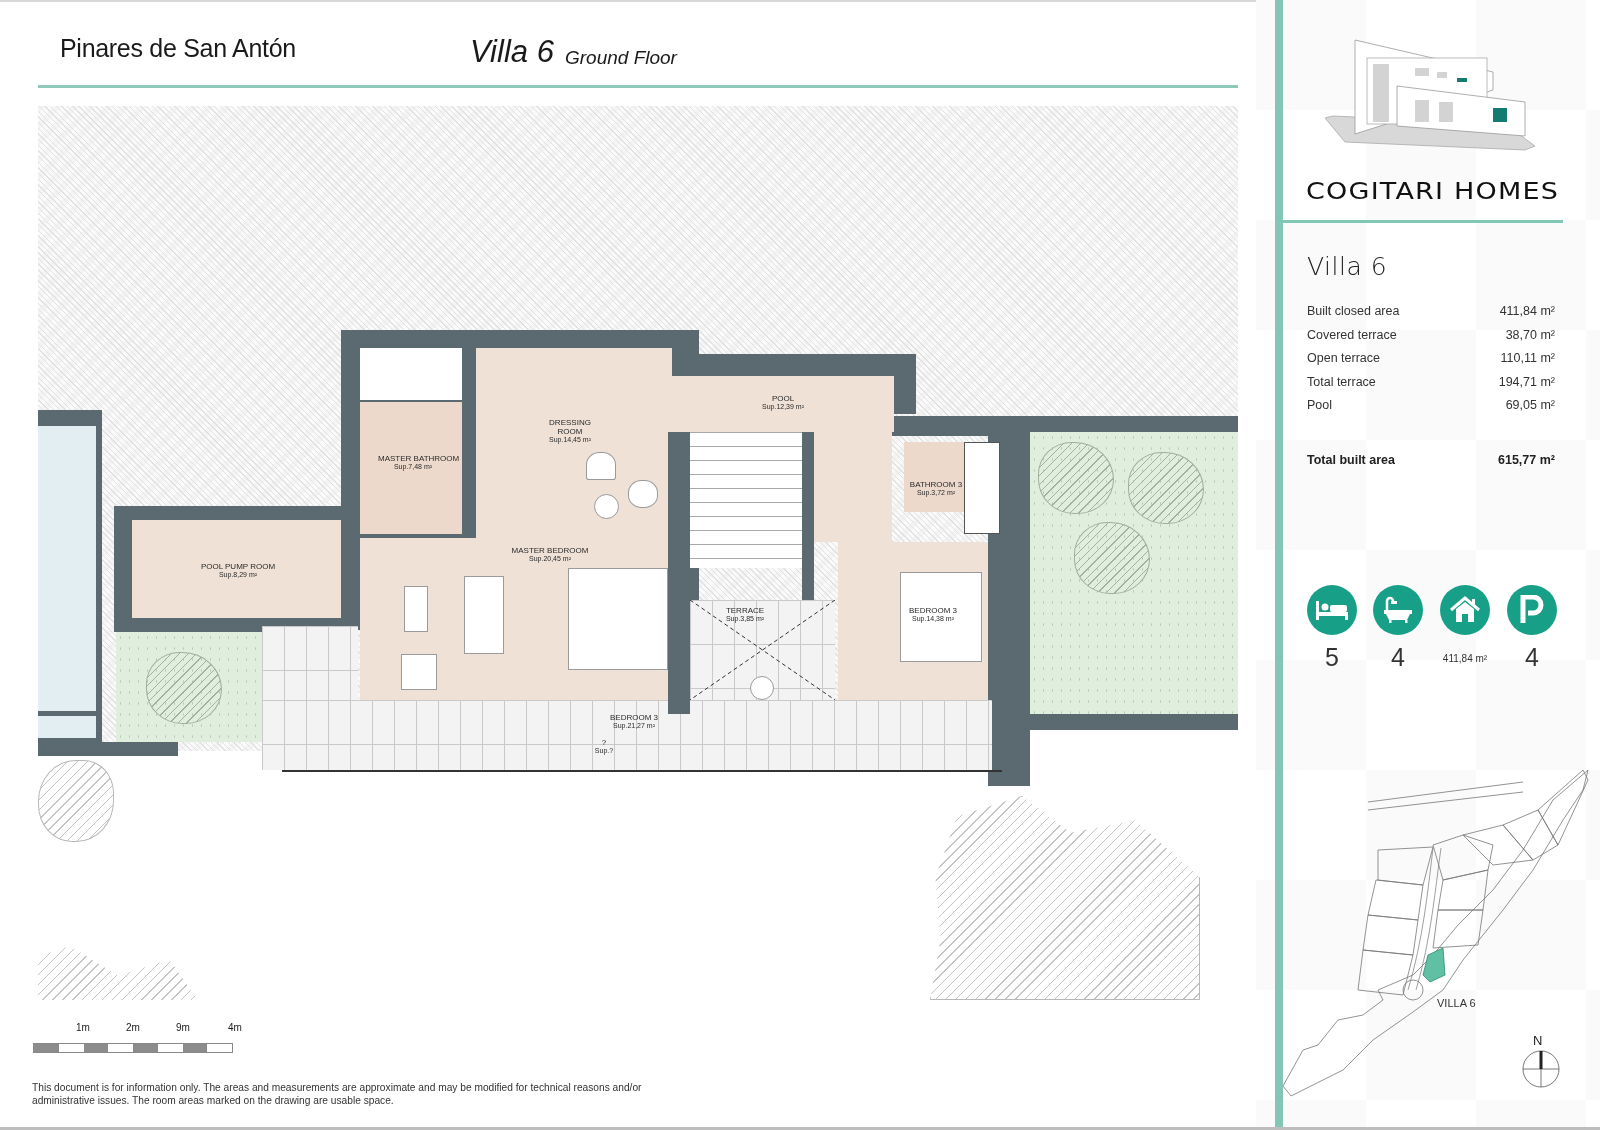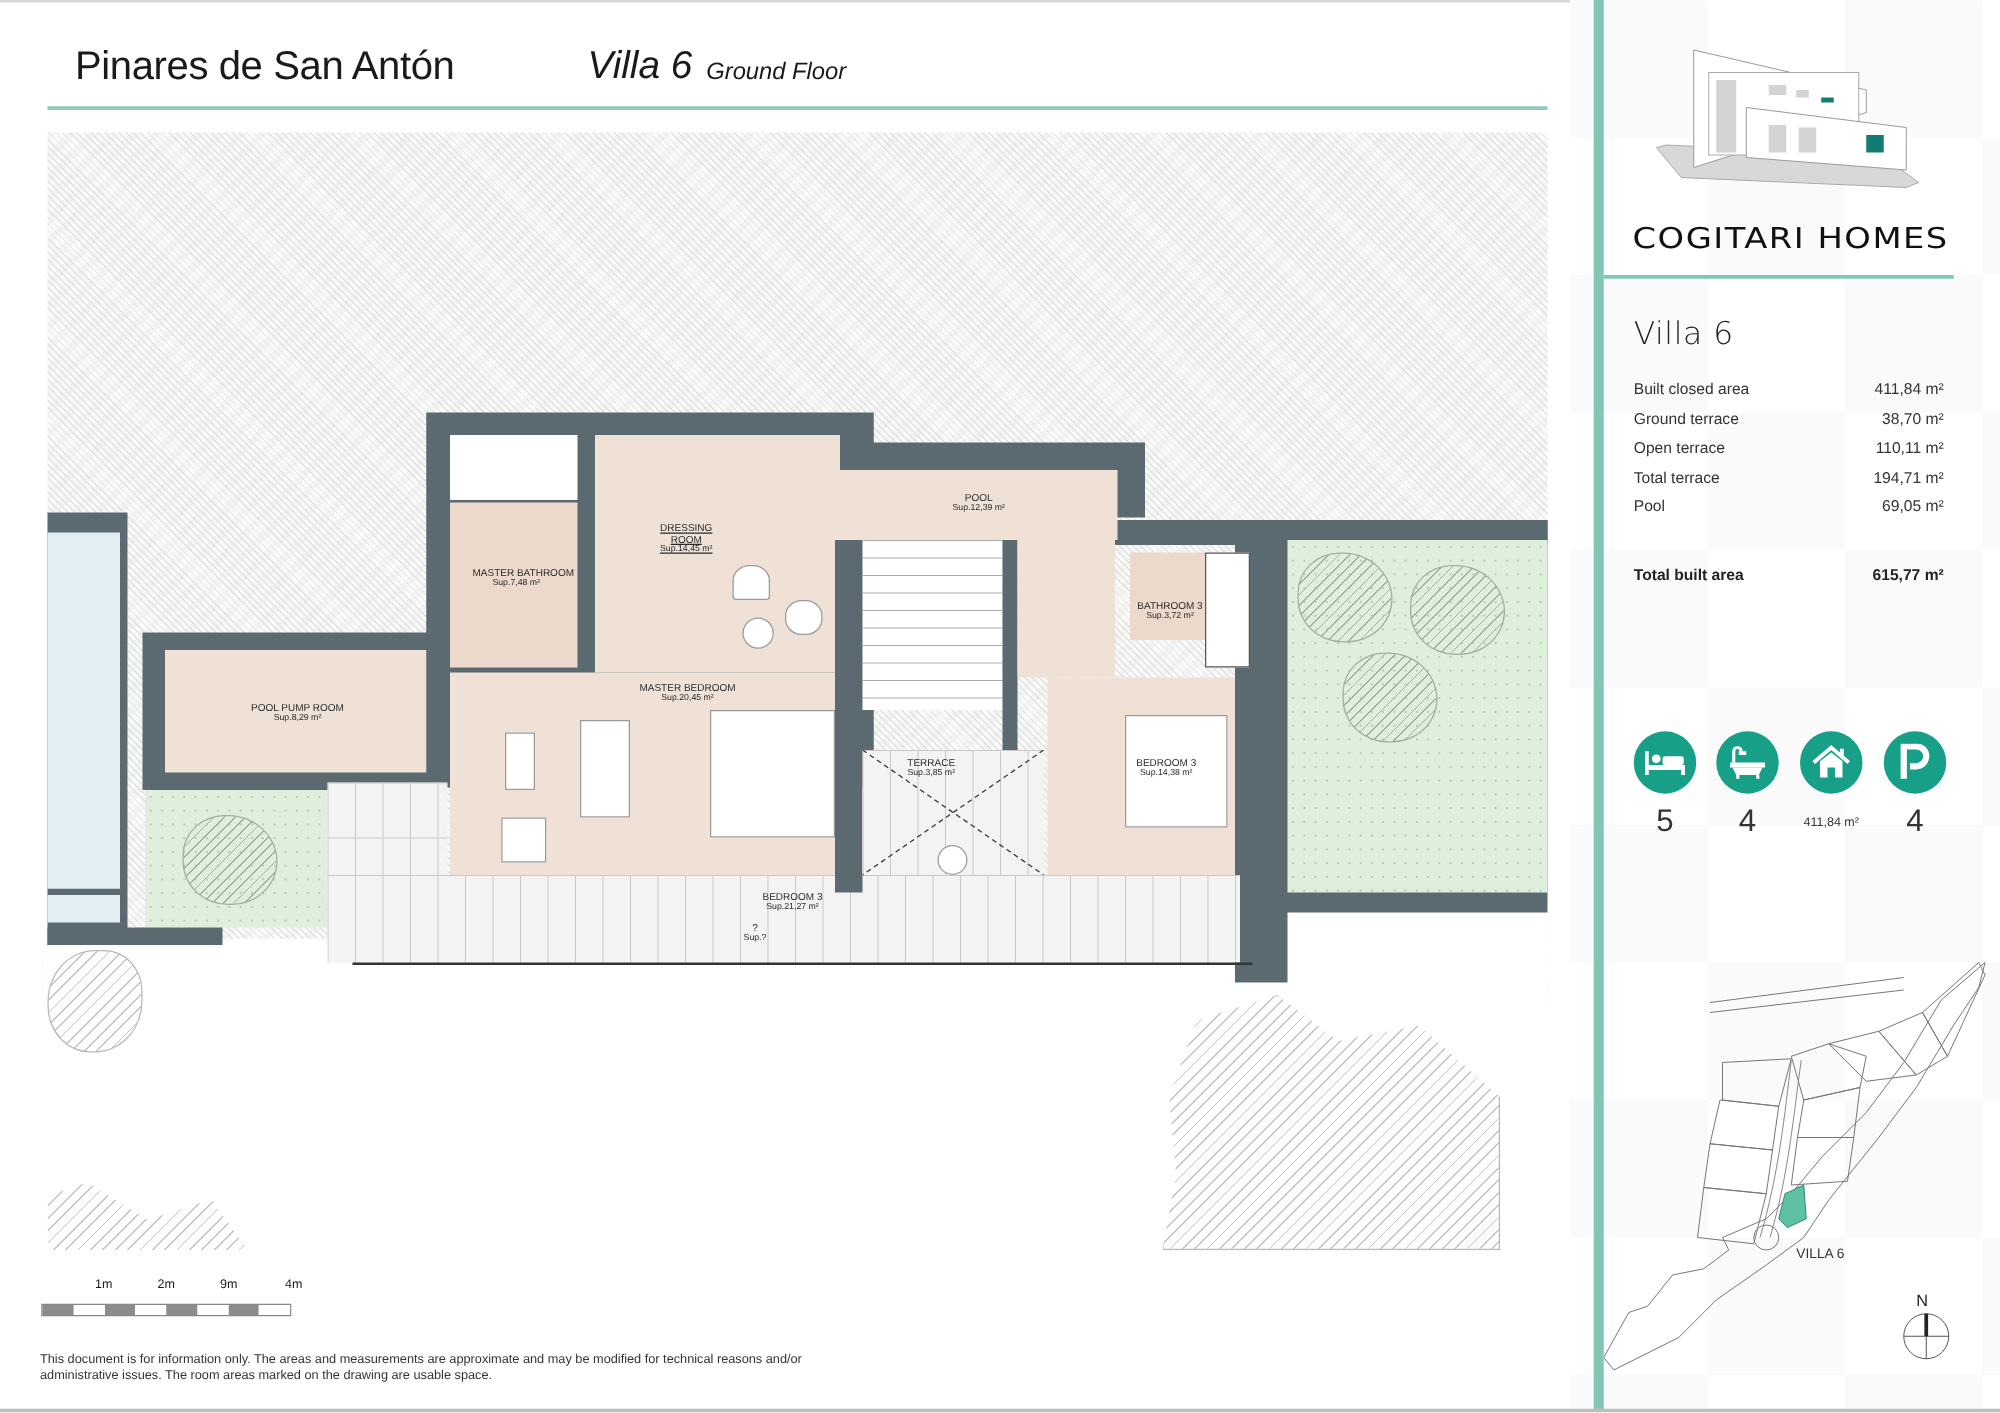--- a/index.html
+++ b/index.html
@@ -3,21 +3,21 @@
 <meta charset="utf-8">
 <style>
   * { box-sizing: border-box; margin: 0; padding: 0; }
   html, body { width: 1600px; height: 1130px; background: #ffffff; overflow: hidden; }
   body { position: relative; font-family: "Liberation Sans", sans-serif; color: #1a1a1a; }
 
   .page-border-top { position:absolute; left:0; top:0; width:1600px; height:2px; background:#d8d8d8; }
   .page-border-bottom { position:absolute; left:0; top:1127px; width:1600px; height:3px; background:#bdbdbd; }
 
   
-  .header-title { position:absolute; left:60px; top:34px; font-size:32px; font-weight:400; letter-spacing:-0.3px; }
+  .header-title { position:absolute; left:60px; top:34px; font-size:25px; font-weight:400; letter-spacing:-0.3px; }
   .header-villa { position:absolute; left:470px; top:34px; font-size:31px; font-style:italic; }
   .header-floor { position:absolute; left:565px; top:47px; font-size:19px; font-style:italic; }
   .header-rule { position:absolute; left:38px; top:85px; width:1200px; height:3px; background:#8fc9b9; }
 
   
   .drawing { position:absolute; left:38px; top:106px; width:1200px; height:920px; }
   .hatch-area { position:absolute; left:0; top:0; width:1200px; height:700px;
     background-color:#f4f4f4;
     background-image:
       repeating-linear-gradient(45deg, transparent 0 3px, #e2e2e2 3px 4px),
@@ -115,21 +115,21 @@
   <div class="wall" style="left:850px;top:310px;width:350px;height:20px;"></div>
   <div class="wall" style="left:950px;top:310px;width:42px;height:370px;"></div>
 
   <div class="white-room" style="left:322px;top:242px;width:102px;height:52px;border:none;"></div>
   <div class="room" style="left:322px;top:296px;width:102px;height:132px;background:#ecd9cc;"></div>
   <div class="room-label" style="left:340px;top:348px;width:70px;">
     <span>MASTER BATHROOM</span><span class="sup">Sup.7,48 m²</span>
   </div>
 
   <div class="room" style="left:438px;top:242px;width:196px;height:190px;"></div>
-  <div class="room-label" style="left:471px;top:312px;width:80px;text-decoration:underline;">
+  <div class="room-label" style="left:492px;top:312px;width:80px;">
     <span>DRESSING<br>ROOM</span><span class="sup">Sup.14,45 m²</span>
   </div>
   <div class="furn round" style="left:548px;top:346px;width:30px;height:28px;border-radius:45% 45% 10% 10%;"></div>
   <div class="furn round" style="left:590px;top:374px;width:30px;height:28px;border-radius:45%;"></div>
   <div class="furn round" style="left:556px;top:388px;width:25px;height:25px;"></div>
 
   <div class="room" style="left:322px;top:432px;width:312px;height:162px;"></div>
   <div class="room-label" style="left:462px;top:440px;width:100px;">
     <span>MASTER BEDROOM</span><span class="sup">Sup.20,45 m²</span>
   </div>
@@ -230,21 +230,21 @@
 <div class="brand-rule"></div>
 
 <div class="villa-heading">Villa 6</div>
 
 <div class="stats">
   <div class="stat-row">
       <span>Built closed area</span>
       <span>411,84 m²</span>
     </div>
   <div class="stat-row">
-      <span>Ground terrace</span>
+      <span>Covered terrace</span>
       <span>38,70 m²</span>
     </div>
   <div class="stat-row">
       <span>Open terrace</span>
       <span>110,11 m²</span>
     </div>
   <div class="stat-row">
       <span>Total terrace</span>
       <span>194,71 m²</span>
     </div>

